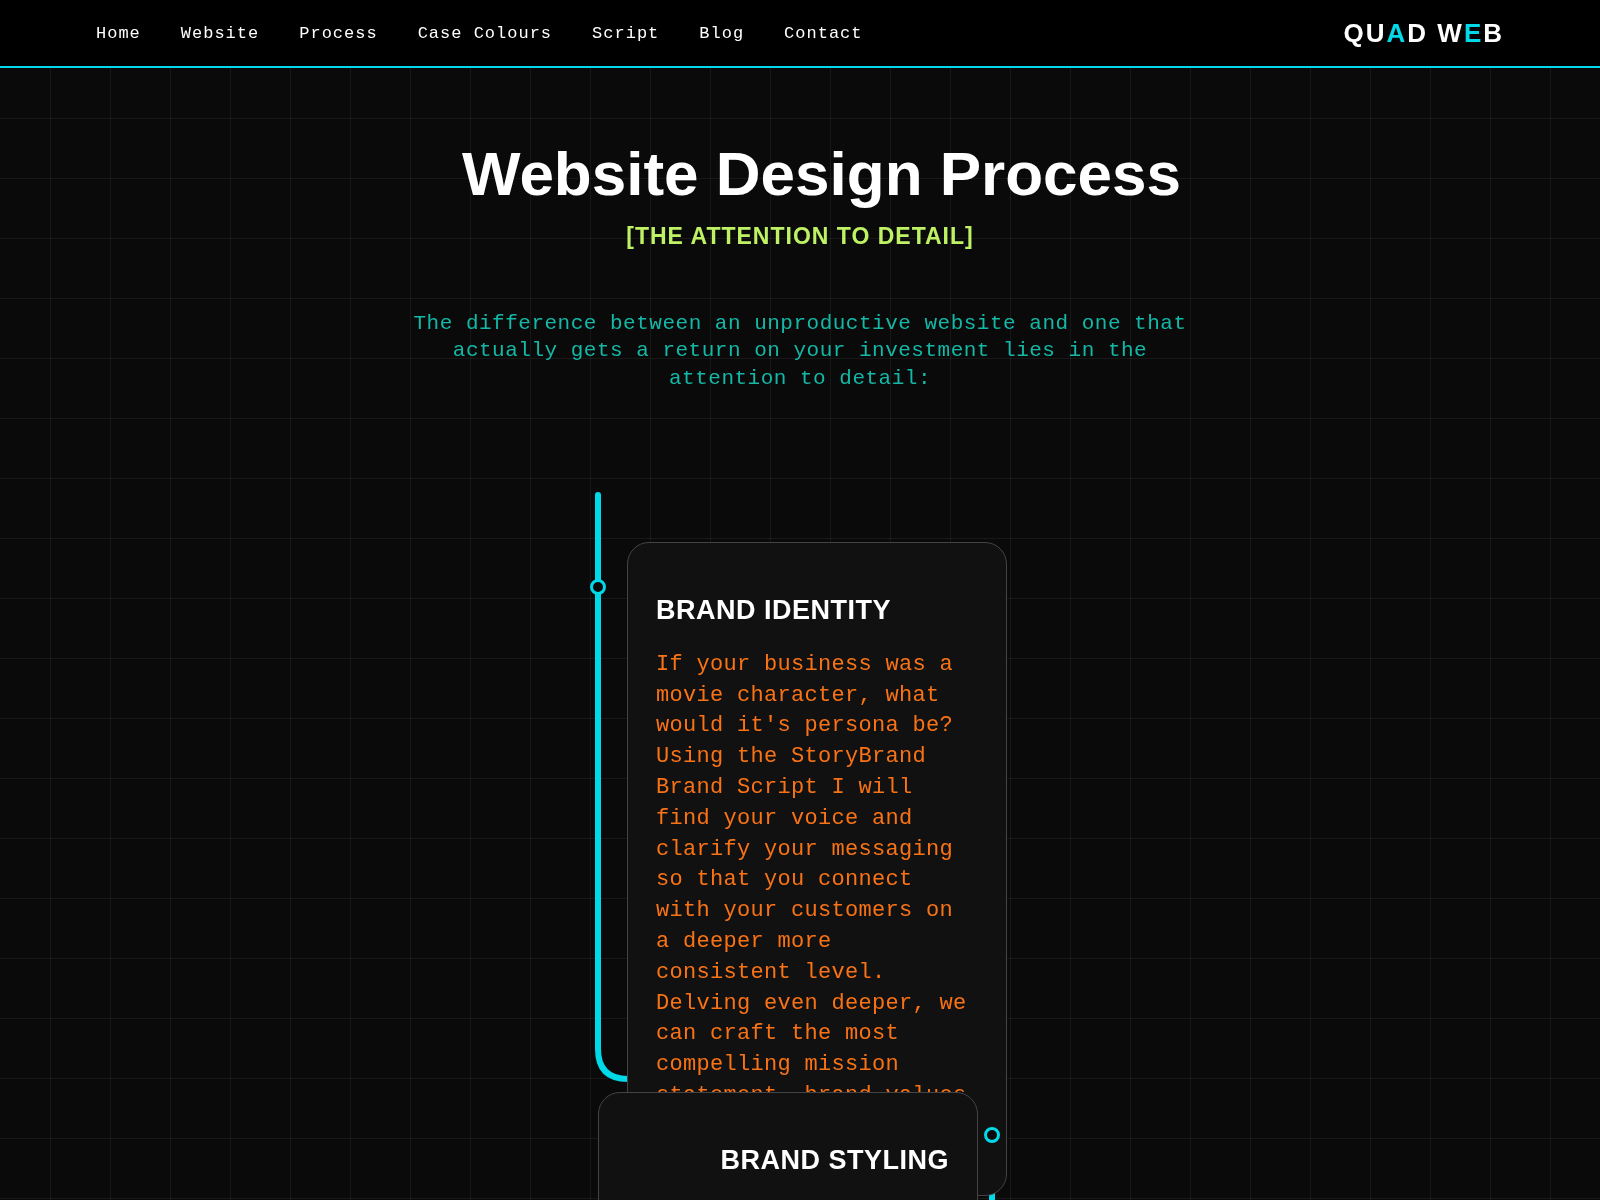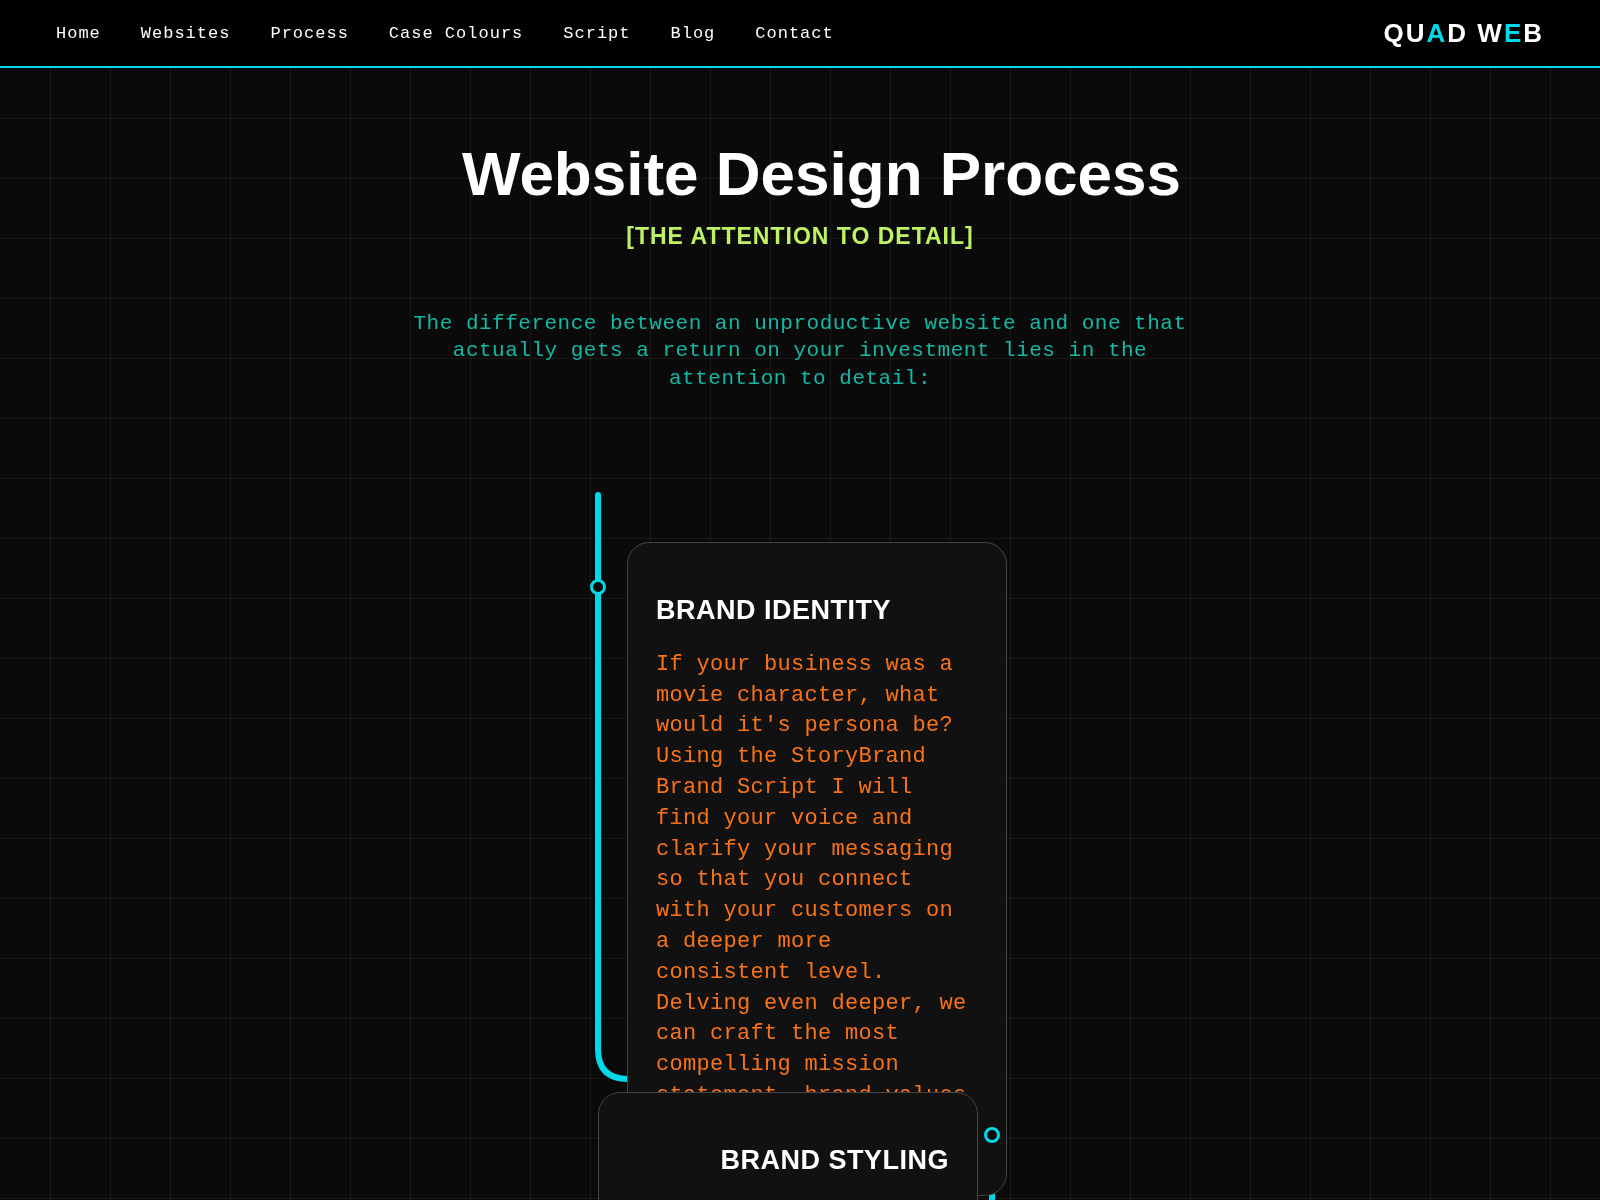--- a/index.html
+++ b/index.html
@@ -24,21 +24,21 @@
   z-index: 0;
 }
 .nav {
   position: relative;
   z-index: 10;
   height: 68px;
   background: #000;
   border-bottom: 2px solid #00d9e8;
   display: flex;
   align-items: center;
-  padding: 0 56px;
+  padding: 0 96px;
 }
 .nav-links { display: flex; gap: 40px; }
 .nav-links a {
   color: #fff;
   text-decoration: none;
   font-family: "Courier New", monospace;
   font-size: 17px;
   letter-spacing: 1px;
   cursor: pointer;
 }
@@ -147,21 +147,21 @@
 .card.b .card-body { text-align: left; }
 </style>
 </head>
 <body>
 
 <div class="grid-bg"></div>
 
 <nav class="nav">
   <div class="nav-links">
     <a>Home</a>
-    <a>Websites</a>
+    <a>Website</a>
     <a>Process</a>
     <a>Case Colours</a>
     <a>Script</a>
     <a>Blog</a>
     <a>Contact</a>
   </div>
   <div class="logo">
     <span>QU</span><span class="accent">A</span><span>D W</span><span class="accent">E</span><span>B</span>
   </div>
 </nav>

